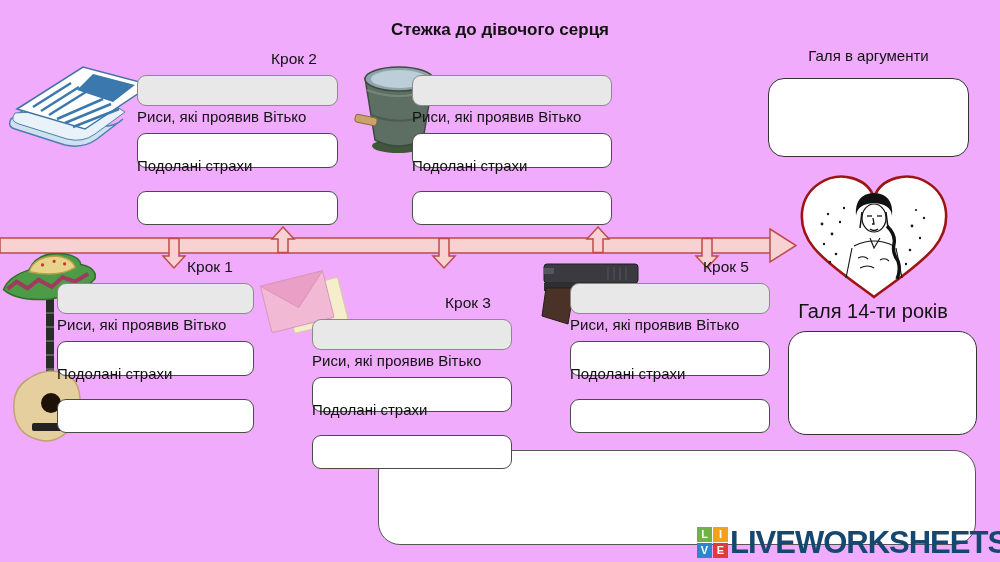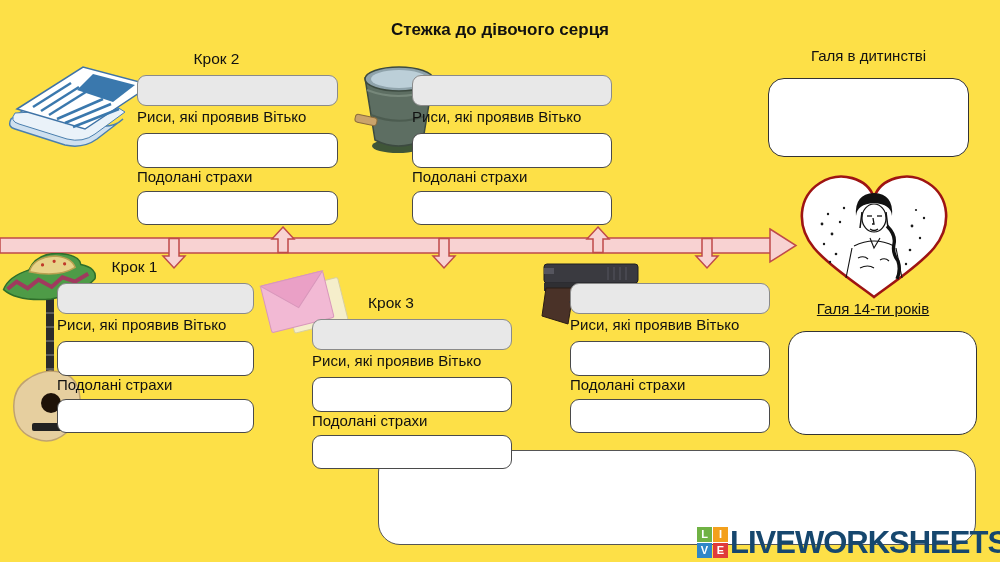--- a/index.html
+++ b/index.html
@@ -1,46 +1,46 @@
 <!DOCTYPE html>
 <html><head>
 <meta charset="utf-8">
 <style>
   html,body{margin:0;padding:0;background:#fff;}
-  #page{position:relative;width:1000px;height:562px;background:#fde047;overflow:hidden;
+  #page{position:relative;width:1000px;height:562px;background:#f0abfc;overflow:hidden;
         font-family:"Liberation Sans",sans-serif;color:#111;}
   .abs{position:absolute;}
   #title{left:0;top:20px;width:1000px;text-align:center;font-size:17px;font-weight:bold;}
   
   .step{position:absolute;z-index:2;}
-  .step .heading{position:absolute;top:2px;left:0;width:100%;text-align:center;
+  .step .heading{position:absolute;top:2px;left:0;width:100%;text-align:right;
                  font-size:15.5px;transform:translateX(-21px);white-space:nowrap;}
   .step .selbox{position:absolute;top:27px;left:0;width:100%;height:31px;box-sizing:border-box;
                 background:#e8e8e8;border:1px solid #8a8a8a;border-radius:9px;outline:none;
                 font-family:"Liberation Sans",sans-serif;font-size:14px;padding:0 8px;}
   .step .lbl1{position:absolute;top:60px;left:0;font-size:15px;white-space:nowrap;}
   .step .inbox1{position:absolute;top:85px;left:0;width:100%;height:35px;box-sizing:border-box;
                 background:#fff;border:1px solid #4a4a4a;border-radius:9px;outline:none;
                 font-family:"Liberation Sans",sans-serif;font-size:14px;padding:0 8px;}
-  .step .lbl2{position:absolute;top:120px;left:0;font-size:15px;white-space:nowrap;}
+  .step .lbl2{position:absolute;top:109px;left:0;font-size:15px;white-space:nowrap;}
   .step .inbox2{position:absolute;top:143px;left:0;width:100%;height:34px;box-sizing:border-box;
                 background:#fff;border:1px solid #4a4a4a;border-radius:9px;outline:none;
                 font-family:"Liberation Sans",sans-serif;font-size:14px;padding:0 8px;}
   #step2{left:137px;top:48px;width:201px;height:180px;}
   #step4{left:412px;top:48px;width:200px;height:180px;}
   #step1{left:57px;top:256px;width:197px;height:180px;text-decoration:underline;}
   #step3{left:312px;top:256px;width:200px;height:180px;margin-top:36px;}
   #step5{left:570px;top:256px;width:200px;height:180px;}
   .icon{position:absolute;z-index:1;}
   
   #childhood-label{left:768px;top:47px;width:201px;text-align:center;font-size:15px;}
   #childhood-box{left:768px;top:78px;width:201px;height:79px;box-sizing:border-box;background:#fff;
                  border:1px solid #333;border-radius:16px;outline:none;
                  font-family:"Liberation Sans",sans-serif;font-size:14px;padding:6px 10px;resize:none;}
-  #teen-label{left:773px;top:300px;width:200px;text-align:center;font-size:15px;text-decoration:underline;}
+  #teen-label{left:773px;top:300px;width:200px;text-align:center;font-size:20px;}
   #teen-box{left:788px;top:331px;width:189px;height:104px;box-sizing:border-box;background:#fff;
             border:1px solid #333;border-radius:18px;outline:none;
             font-family:"Liberation Sans",sans-serif;font-size:14px;padding:6px 10px;resize:none;}
   
   #task-text{left:10px;top:452px;width:363px;font-size:15px;line-height:20.5px;text-align:justify;}
   #answer-box{left:378px;top:450px;width:598px;height:95px;box-sizing:border-box;background:#fff;
               border:1.2px solid #555;border-radius:22px;outline:none;
               font-family:"Liberation Sans",sans-serif;font-size:14px;padding:8px 12px;resize:none;}
   
   #logo{left:697px;top:526px;height:33px;display:flex;align-items:center;z-index:5;cursor:pointer;}
@@ -204,28 +204,29 @@
   <div id="step3" class="step">
     <div class="heading">Крок 3</div>
     <input class="selbox" type="text" style="">
     <div class="lbl1">Риси, які проявив Вітько</div>
     <input class="inbox1" type="text" style="">
     <div class="lbl2">Подолані страхи</div>
     <input class="inbox2" type="text" style="">
   </div>
 
   <div id="step5" class="step">
-    <input class="selbox" type="text" style="">
-    <div class="lbl1">Риси, які проявив Вітько</div>
-    <input class="inbox1" type="text" style="">
-    <div class="lbl2">Подолані страхи</div>
-    <input class="inbox2" type="text" style="">
-  </div>
-
-  <div id="childhood-label" class="abs">Галя в дитинстві</div>
+    <div class="heading">Крок 5</div>
+    <input class="selbox" type="text" style="">
+    <div class="lbl1">Риси, які проявив Вітько</div>
+    <input class="inbox1" type="text" style="">
+    <div class="lbl2">Подолані страхи</div>
+    <input class="inbox2" type="text" style="">
+  </div>
+
+  <div id="childhood-label" class="abs">Галя в аргументи</div>
   <textarea id="childhood-box" class="abs" style=""></textarea>
   <div id="teen-label" class="abs">Галя 14-ти років</div>
   <textarea id="teen-box" class="abs" style=""></textarea>
 
   <textarea id="answer-box" class="abs" style=""></textarea>
 
   <div id="logo" class="abs">
     <div class="squares">
       <span class="sq sq-l">L</span>
       <span class="sq sq-i">I</span>

